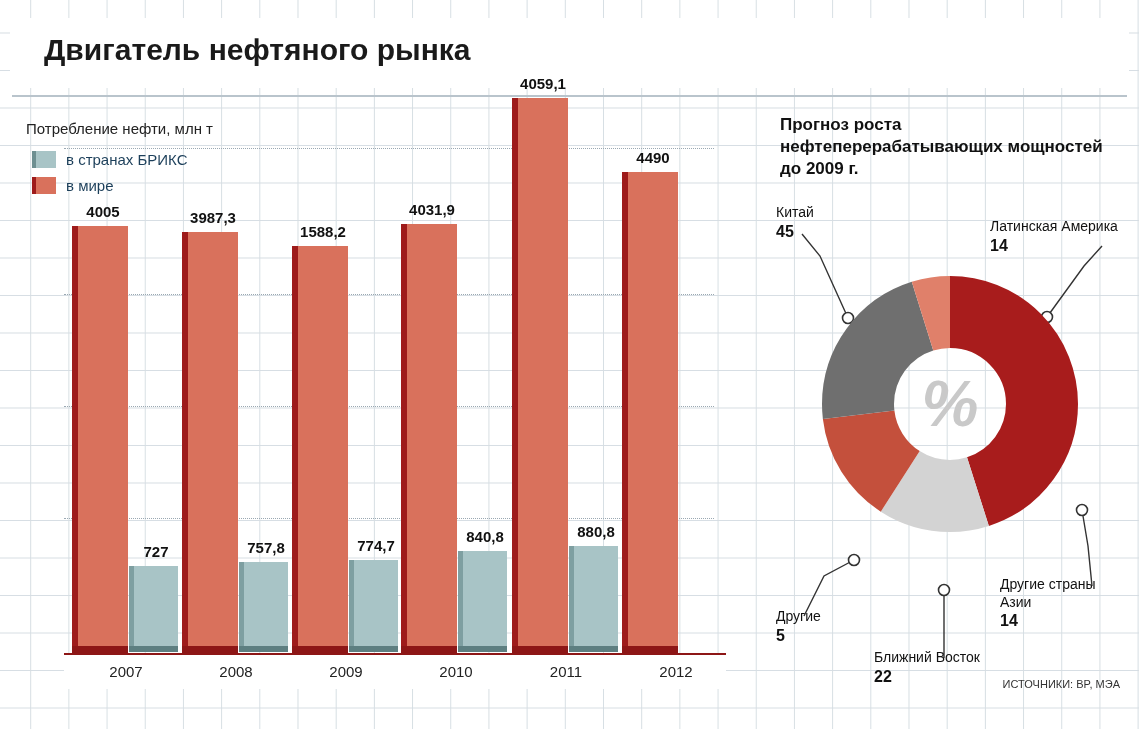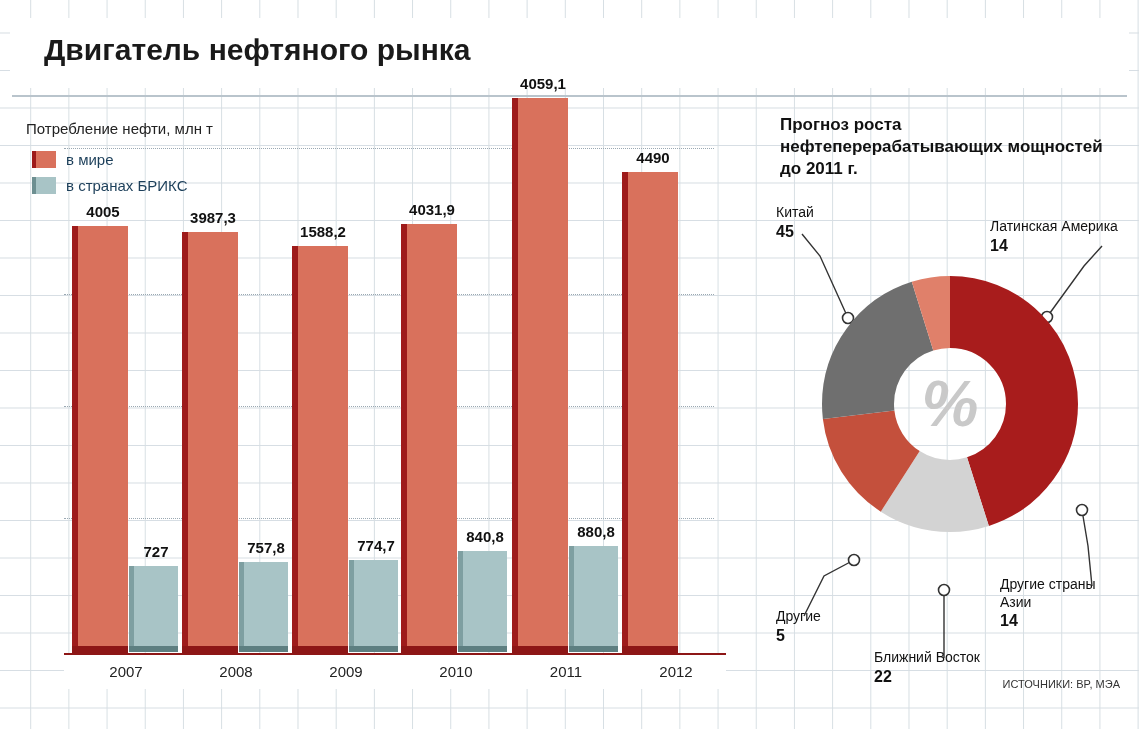--- a/index.html
+++ b/index.html
@@ -221,26 +221,26 @@
 <div class="title-band"></div>
 <div class="title">Двигатель нефтяного рынка</div>
 <div class="title-rule"></div>
 
 <div class="bar-panel">
 
   <div class="axis-caption">Потребление нефти, млн т</div>
 
   <div class="legend">
     <div class="legend-row">
+      <span class="legend-swatch brics"></span>
+      <span class="legend-label">в странах БРИКС</span>
+    </div>
+    <div class="legend-row">
       <span class="legend-swatch world"></span>
       <span class="legend-label">в мире</span>
-    </div>
-    <div class="legend-row">
-      <span class="legend-swatch brics"></span>
-      <span class="legend-label">в странах БРИКС</span>
     </div>
   </div>
 
   <div class="dotline" style="top:42px;"></div>
   <div class="dotline" style="top:188px;"></div>
   <div class="dotline" style="top:300px;"></div>
   <div class="dotline" style="top:412px;"></div>
 
   <div class="stray-dot" style="left:517px; top:334px;"></div>
 
@@ -338,21 +338,21 @@
     <div class="year" style="left:118px;">2008</div>
     <div class="year" style="left:228px;">2009</div>
     <div class="year" style="left:338px;">2010</div>
     <div class="year" style="left:448px;">2011</div>
     <div class="year" style="left:558px;text-align:center;">2012</div>
   </div>
 </div>
 
 <div class="donut-panel">
 
-  <div class="donut-title">Прогноз роста нефтеперерабатывающих мощностей до 2011 г.</div>
+  <div class="donut-title">Прогноз роста нефтеперерабатывающих мощностей до 2009 г.</div>
 
   <svg class="leader" width="372" height="600">
 
     <polyline points="40,128 58,150 86,212" fill="none" stroke="#333" stroke-width="1.4"></polyline>
     <circle cx="86" cy="212" r="5.5" fill="#ffffff" stroke="#333" stroke-width="1.6"></circle>
 
     <polyline points="340,140 322,160 285,211" fill="none" stroke="#333" stroke-width="1.4"></polyline>
     <circle cx="285" cy="211" r="5.5" fill="#ffffff" stroke="#333" stroke-width="1.6"></circle>
 
     <polyline points="330,480 326,440 320,404" fill="none" stroke="#333" stroke-width="1.4"></polyline>

